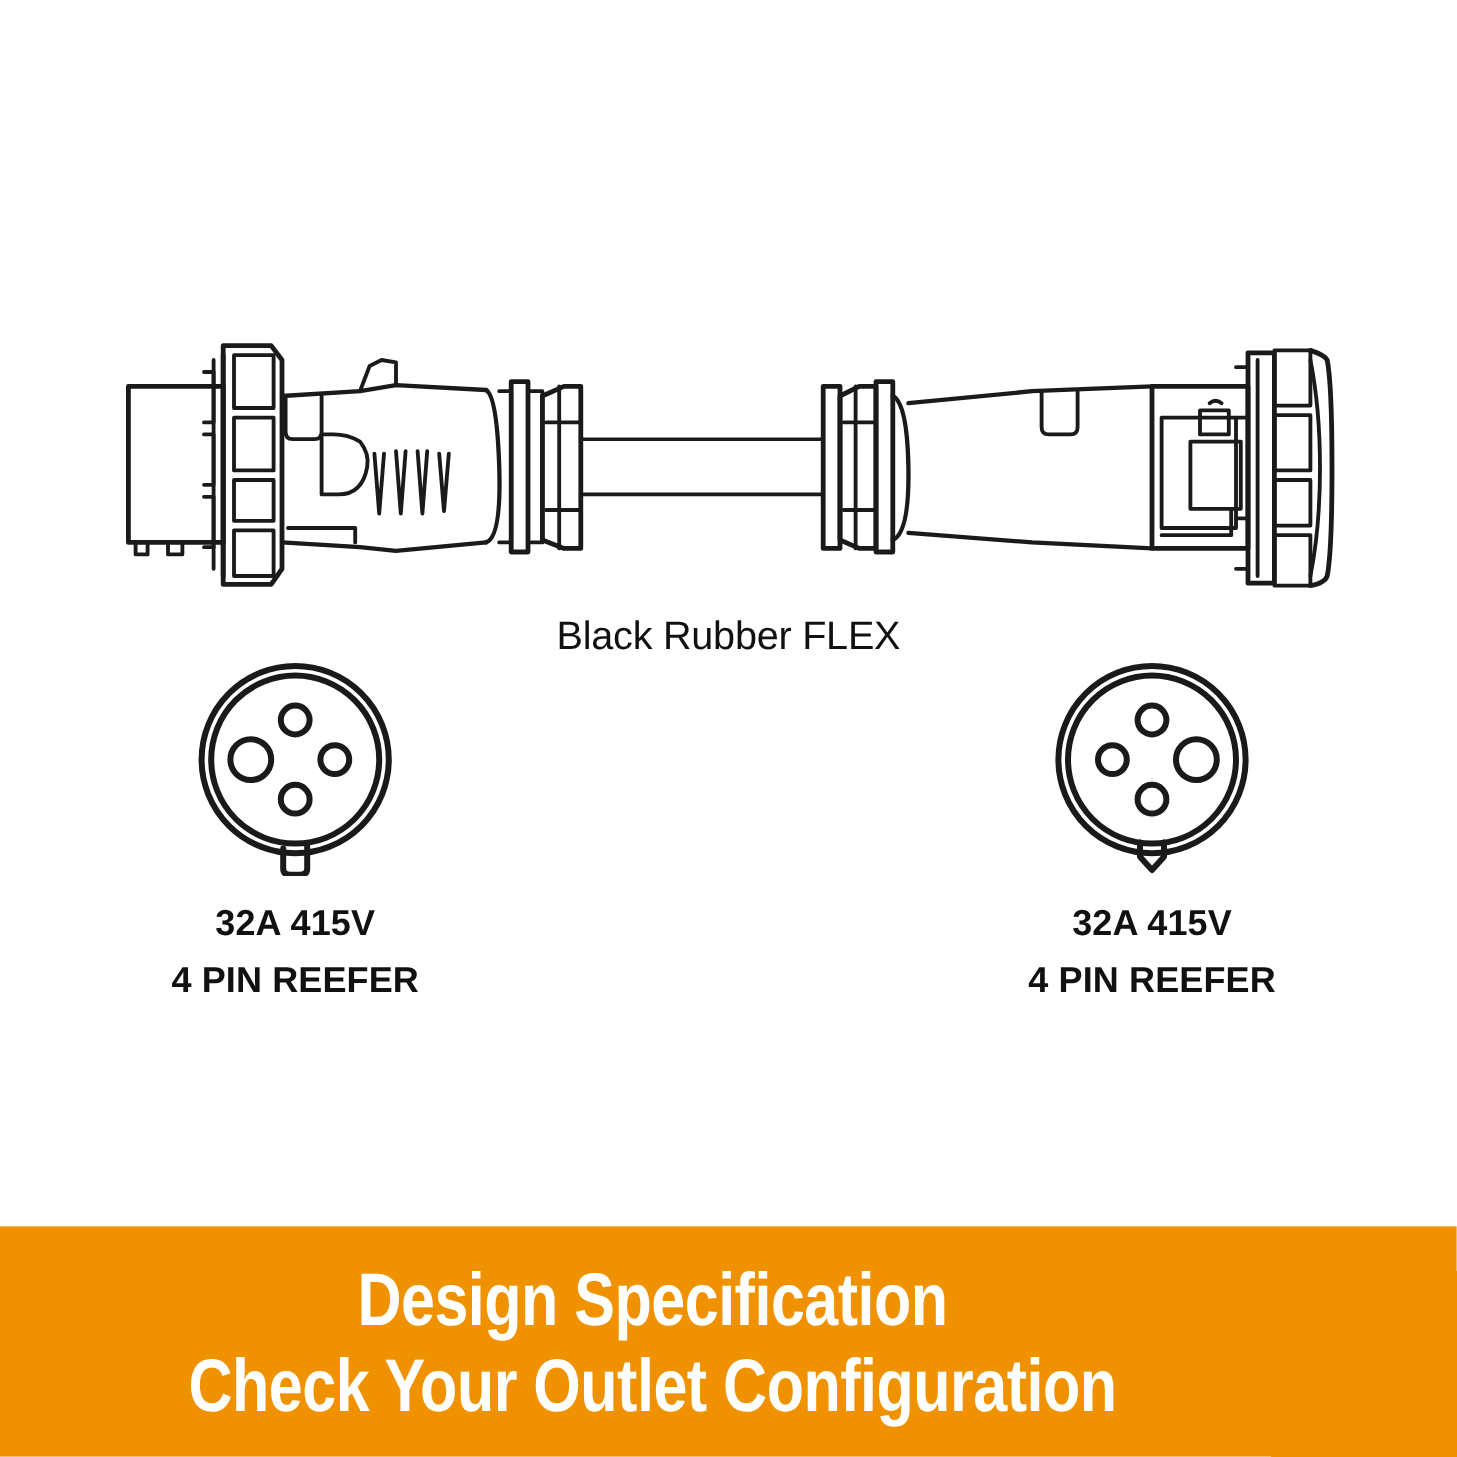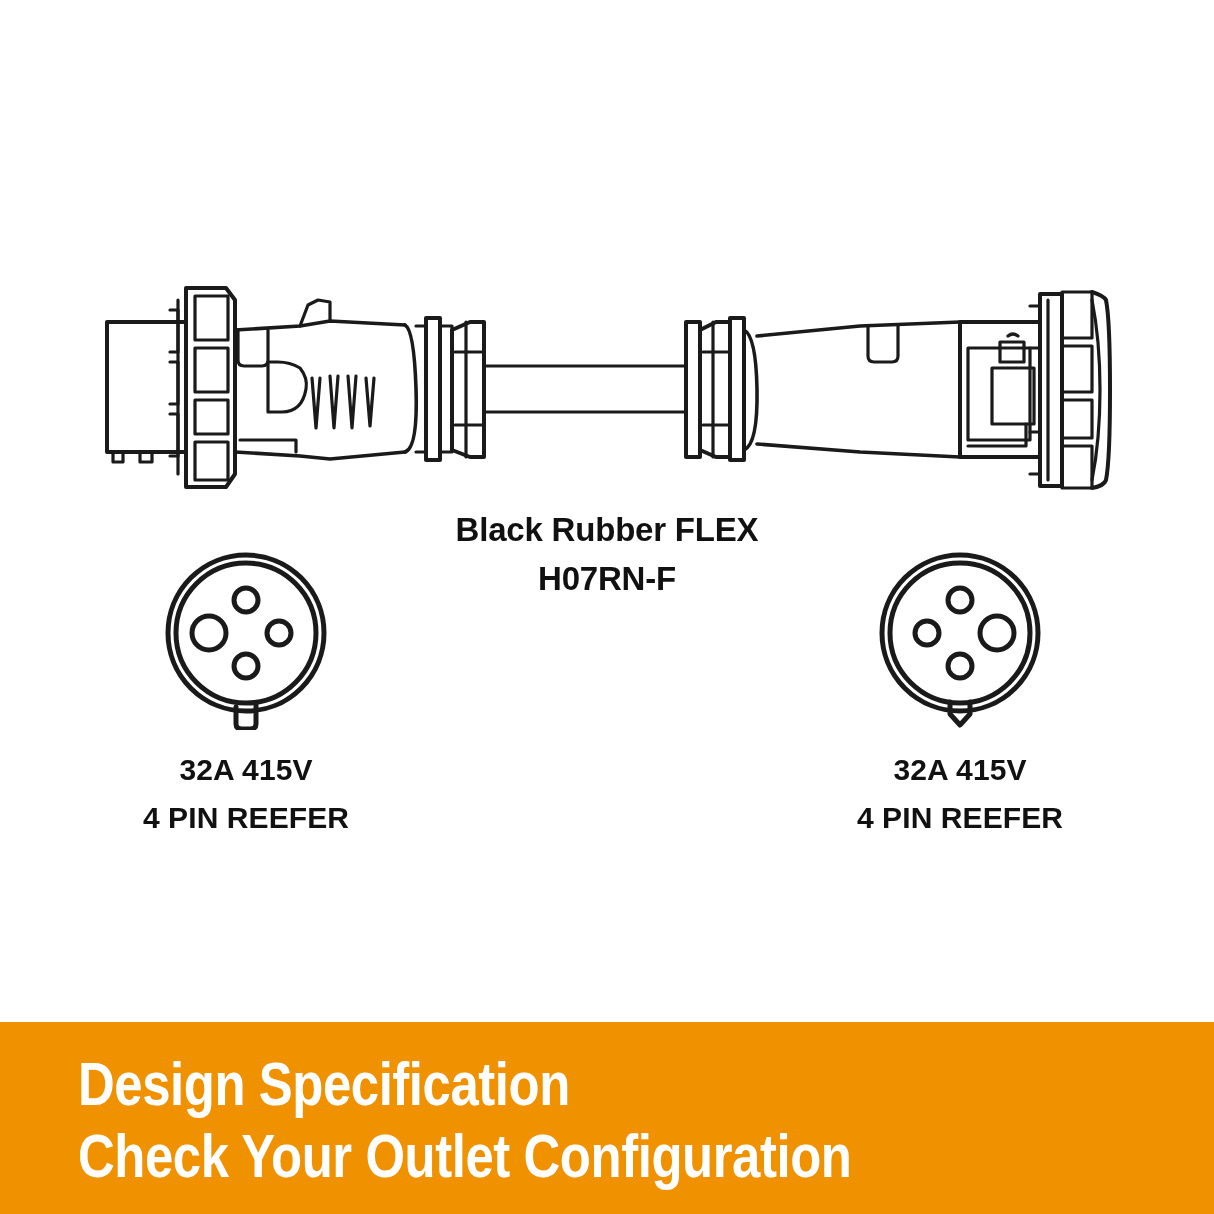--- a/index.html
+++ b/index.html
@@ -28,21 +28,21 @@
   
   #cable-type-caption {
     position: absolute;
     left: 0;
     top: 505;
     width: 1214px;
     text-align: center;
   }
   #cable-type-caption .cap-line {
     font-size: 33px;
-    font-weight: bold;
+    font-weight: normal;
     color: #111111;
     letter-spacing: -0.2px;
     line-height: 49px;
     white-space: nowrap;
   }
 
   
   .pinout-block {
     position: absolute;
     width: 340px;
@@ -71,20 +71,21 @@
   
   #footer-banner {
     position: absolute;
     left: 0;
     top: 1022px;
     width: 1214px;
     height: 192px;
     background: #F09200;
     box-sizing: border-box;
     padding: 26px 0 0 78px;
+    text-align: center;
   }
   #footer-banner .banner-line {
     color: #ffffff;
     font-family: "Liberation Sans Narrow", "Liberation Sans", sans-serif;
     font-size: 62px;
     font-weight: bold;
     line-height: 72px;
     letter-spacing: -0.5px;
     transform: scaleX(0.82);
     transform-origin: left center;
@@ -181,21 +182,20 @@
     <path d="M1092 292 Q1104 296 1106 300 Q1110 320 1110 390 Q1110 460 1106 480 Q1104 486 1092 488" stroke-width="4"></path>
     <path d="M1092 300 Q1100 340 1100 390 Q1100 440 1092 480"></path>
 
     <path d="M1030 306 L1040 306 L1040 348 L1030 348"></path>
     <path d="M1030 432 L1040 432 L1040 474 L1030 474"></path>
   </g>
 </svg>
 
 <div id="cable-type-caption" style="top:505px;">
   <div class="cap-line">Black Rubber FLEX</div>
-  <div class="cap-line">H07RN-F</div>
 </div>
 
 <div class="pinout-block" id="pinout-left">
   <svg class="pinout-figure" viewBox="0 0 340 182" xmlns="http://www.w3.org/2000/svg">
     <g fill="none" stroke="#1A1A1A" stroke-linejoin="round" stroke-linecap="round">
 
       <circle cx="170" cy="85" r="78" stroke-width="5"></circle>
 
       <circle cx="170" cy="85" r="70" stroke-width="5"></circle>
 

